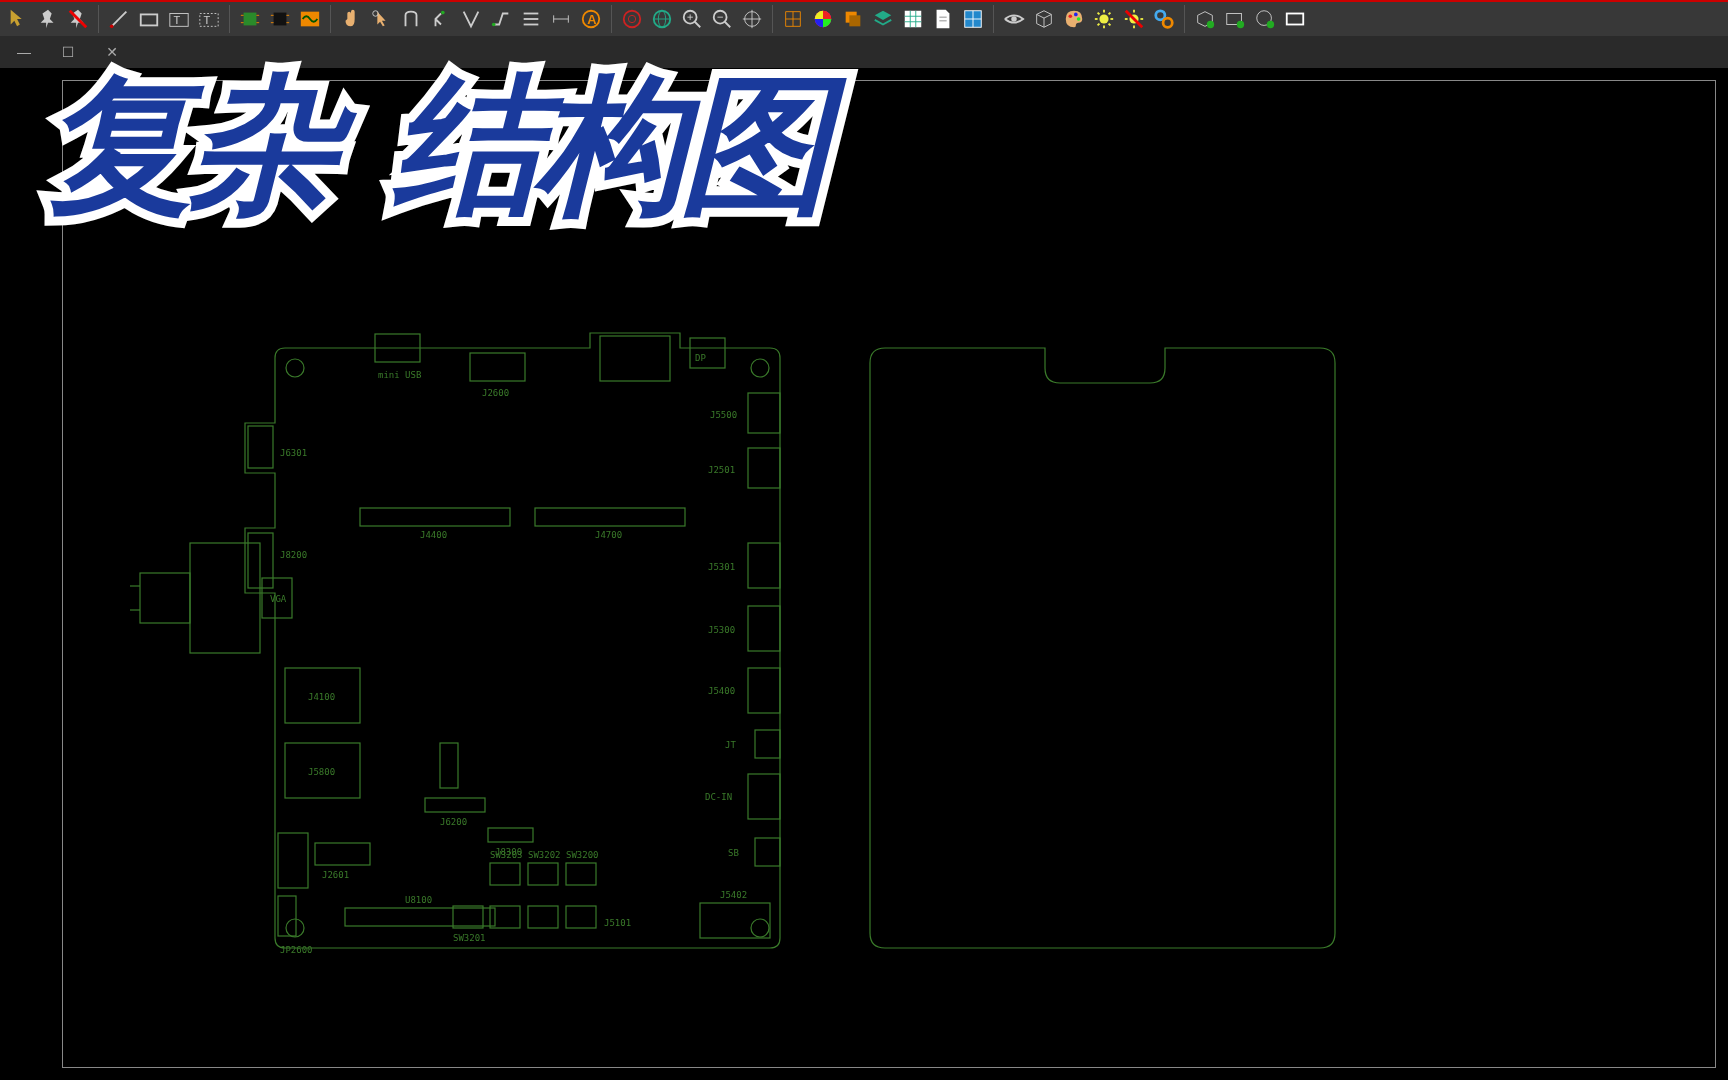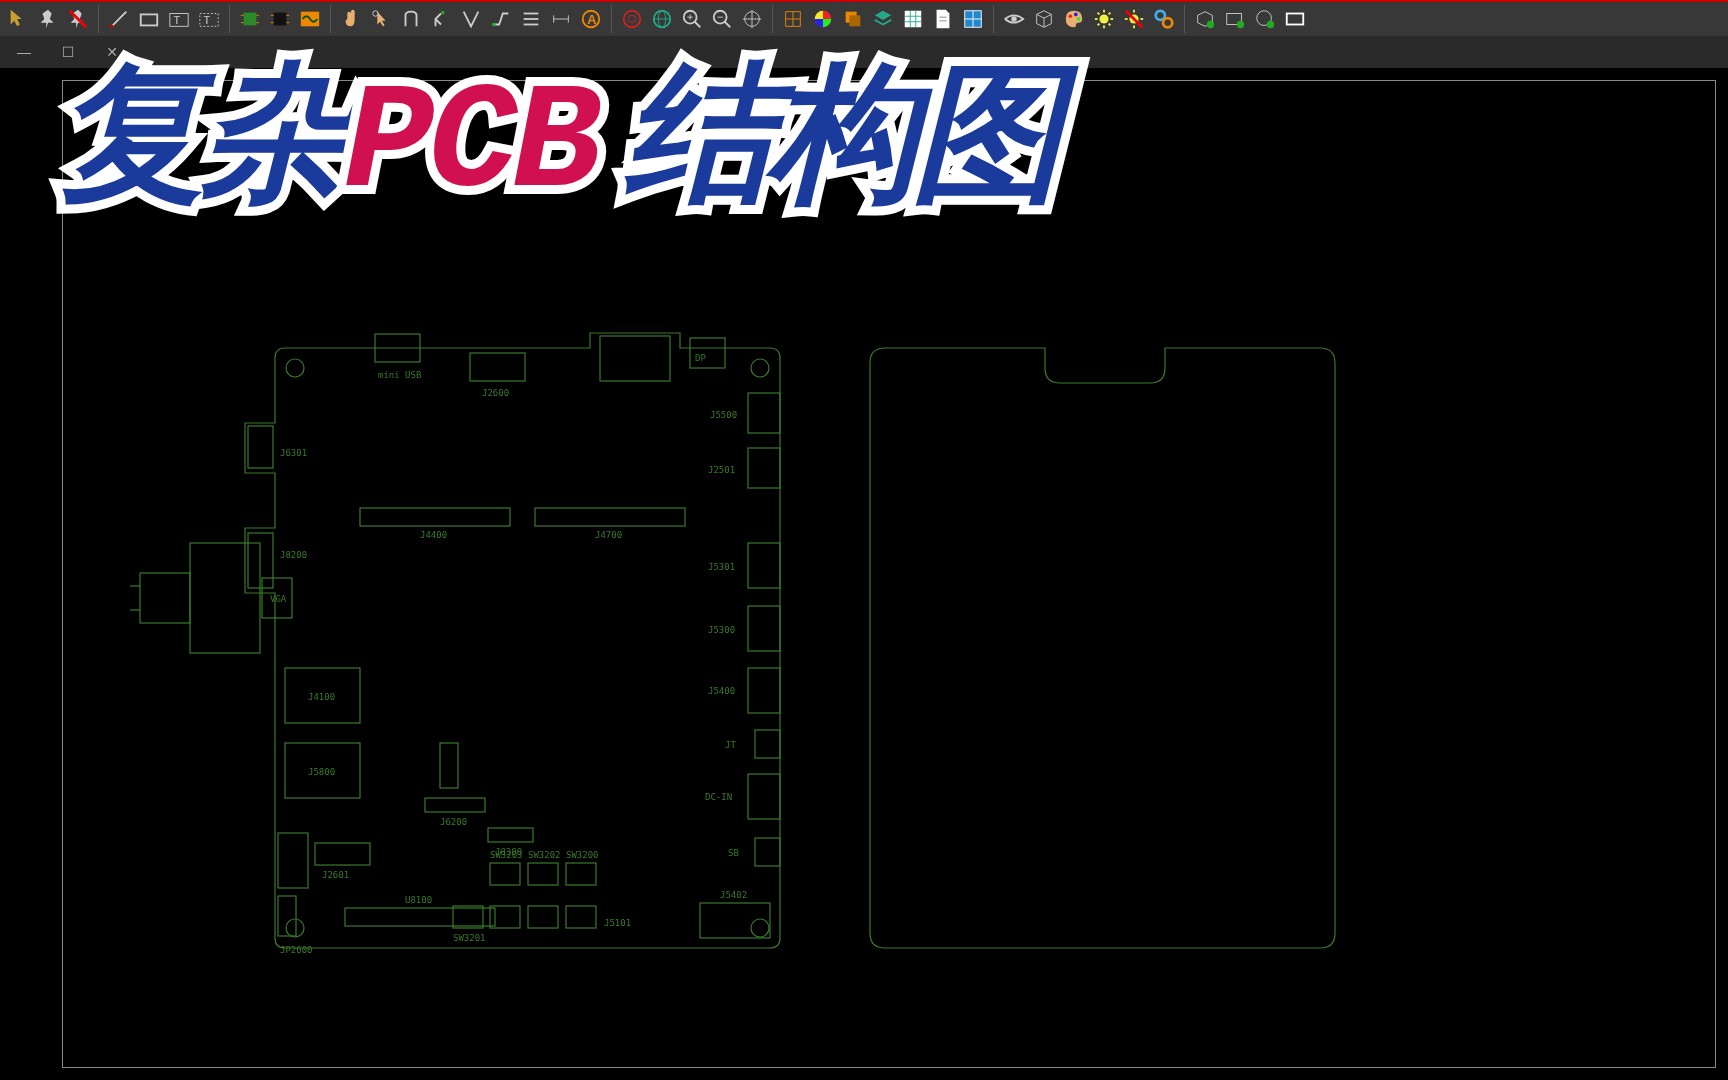--- a/index.html
+++ b/index.html
@@ -66,31 +66,32 @@
     position: absolute;
     top: 12px;
     left: 62px;
     right: 12px;
     bottom: 12px;
     border: 1px solid #888;
   }
   .title-overlay {
     position: absolute;
     top: 70px;
-    left: 56px;
+    left: 44px;
     right: 0;
     display: flex;
     align-items: center;
-    font-family: Liberation Mono, monospace;
+    font-family: Liberation Sans, sans-serif;
     font-weight: bold;
     font-size: 150px;
     font-style: italic;
     line-height: 1;
     z-index: 10;
     white-space: nowrap;
+    gap: 16px;
   }
   .title-part {
     -webkit-text-stroke: 18px #fff;
     paint-order: stroke fill;
     letter-spacing: -6px;
   }
   .title-blue { color: #1a3a9c; }
   .title-red { color: #d01050; }
   .title-gap { width: 28px; display: inline-block; }
   .pcb-svg {
@@ -517,16 +518,15 @@
     <rect x="215" y="610" width="150" height="18"></rect>
       <text x="275" y="605">U8100</text>
 
     <path d="M755 50 Q740 50 740 65 L740 635 Q740 650 755 650 L1190 650 Q1205 650 1205 635
              L1205 65 Q1205 50 1190 50 L1035 50 L1035 70 Q1035 85 1020 85 L930 85 Q915 85 915 70 L915 50 Z"></path>
   </svg>
 </div>
 
 <div class="title-overlay">
   <span class="title-part title-blue">复杂</span>
-  <span class="title-part title-red">PCB</span>
   <span class="title-gap"></span>
   <span class="title-part title-blue">结构图</span>
 </div>
 
 </body></html>

